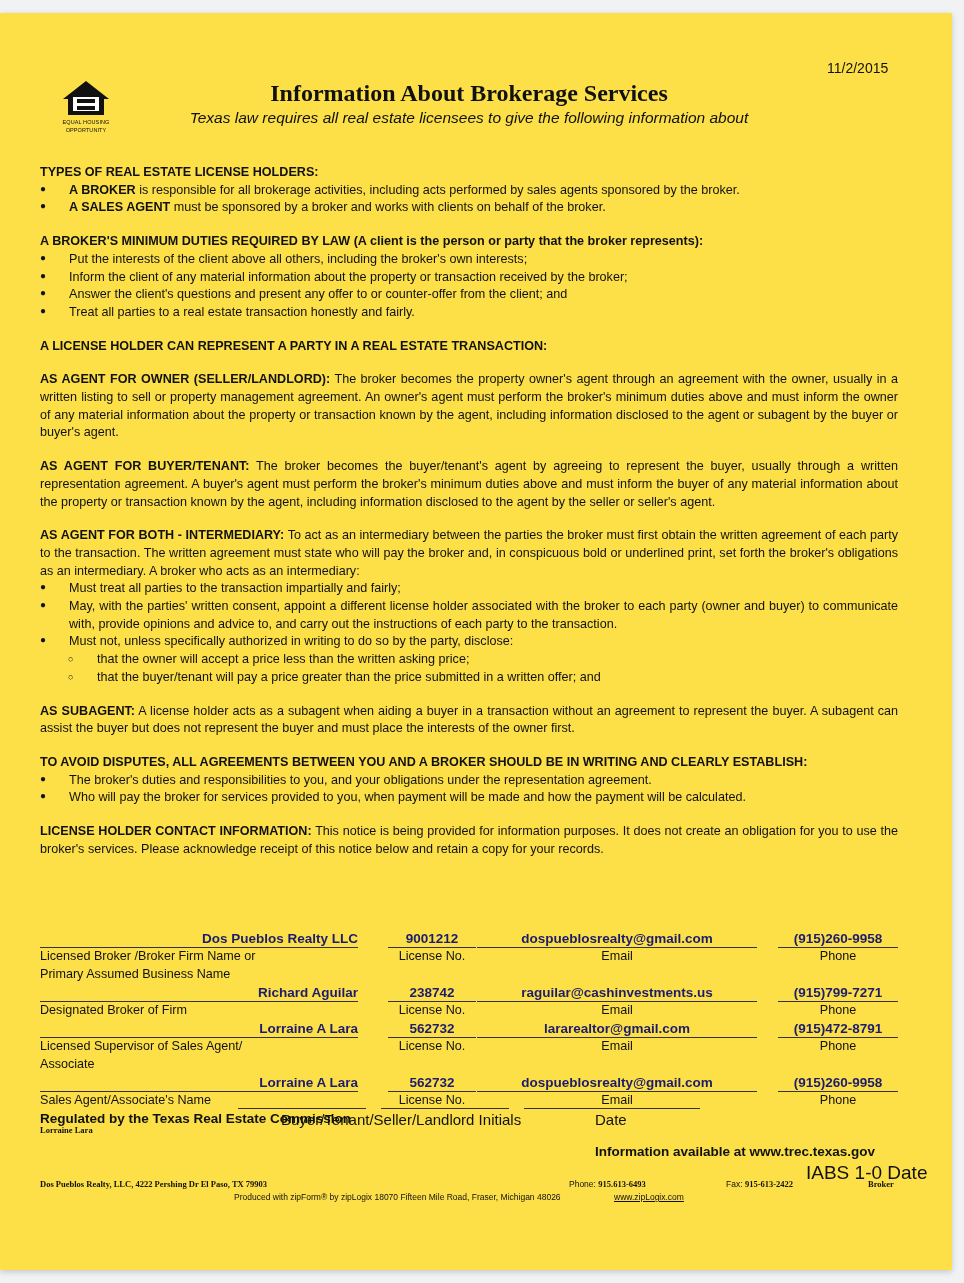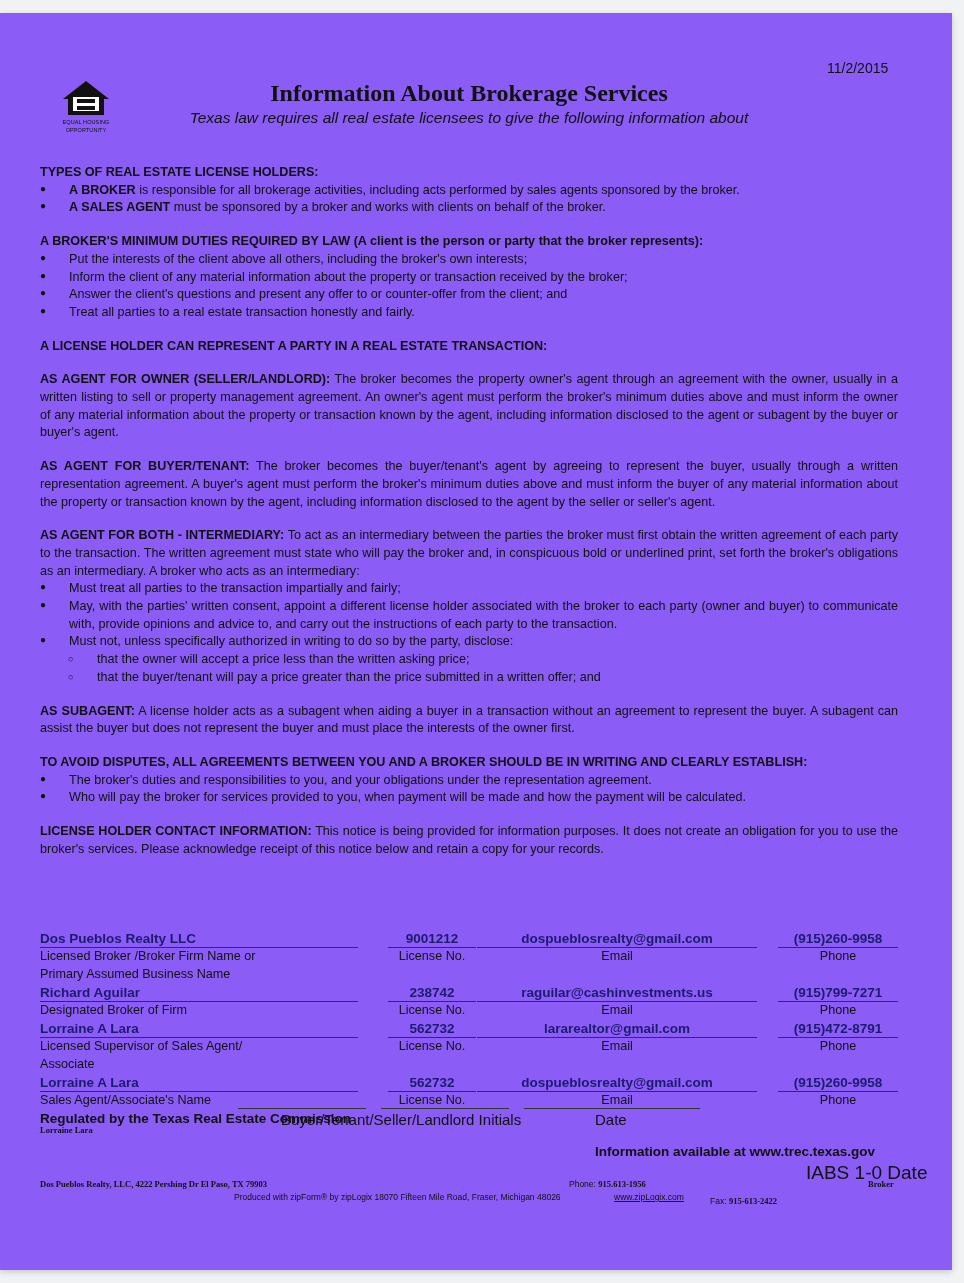--- a/index.html
+++ b/index.html
@@ -1,21 +1,21 @@
 <!DOCTYPE html>
 <html><head>
 <meta charset="utf-8">
 <style>
   html, body { margin:0; padding:0; }
   body {
     width:964px; height:1283px; background:#f1f2f4; position:relative; overflow:hidden;
     font-family:"Liberation Sans", sans-serif; color:#111;
   }
   .page {
-    position:absolute; left:0; top:13px; width:952px; height:1257px; background:#8b5cf6;
+    position:absolute; left:0; top:13px; width:952px; height:1257px; background:#fde047;
     box-shadow:0 2px 6px rgba(0,0,0,0.18);
   }
   .abs { position:absolute; }
   .date { left:827px; top:47px; font-size:14px; }
   .eho { left:58px; top:66px; width:56px; text-align:center; }
   .eho svg { display:block; margin:0 auto; }
   .eho-text { font-size:5.5px; line-height:6px; letter-spacing:0.1px; margin-top:2px; }
   .title { left:0; width:938px; top:67px; text-align:center; font-family:"Liberation Serif", serif; font-weight:bold; font-size:24px; }
   .subtitle { left:0; width:938px; top:95px; text-align:center; font-style:italic; font-size:15.5px; line-height:19px; }
   .content { left:40px; top:151px; width:858px; font-size:12.6px; line-height:17.7px; }
@@ -25,21 +25,21 @@
   .just { text-align:justify; }
   ul.b { list-style:none; margin:0; padding:0; }
   ul.b li { position:relative; padding-left:29px; text-align:justify; }
   ul.b li::before { content:"\25CF"; position:absolute; left:0; top:-2px; font-size:10px; }
   ul.c { list-style:none; margin:0; padding:0; }
   ul.c li { position:relative; padding-left:57px; text-align:justify; }
   ul.c li::before { content:"\25CB"; position:absolute; left:28px; top:0; font-size:9px; }
   .contacts { left:40px; top:917px; width:858px; font-size:12.6px; }
   .crow { position:relative; height:18px; }
   .cell { position:absolute; top:0; }
-  .val { color:#1c1c6e; font-weight:bold; font-size:13.5px; border-bottom:1.5px solid #333; height:17px; line-height:17px; }
+  .val { color:#1c1c6e; font-weight:bold; font-size:13.5px; border-bottom:1.5px solid #333; height:17px; line-height:17px;text-align:right; }
   .lbl { font-size:12.6px; line-height:17.5px; }
   .c1 { left:0; width:318px; }
   .c2 { left:348px; width:88px; text-align:center; }
   .c3 { left:437px; width:280px; text-align:center; }
   .c4 { left:738px; width:120px; text-align:center; }
   .sigline { height:1px; background:#333; position:absolute; }
   .siglbl { font-size:15px; }
   .footer-bold { font-weight:bold; font-size:13.5px; }
   .small-serif { font-family:"Liberation Serif", serif; font-weight:bold; font-size:8.5px; }
   .small-sans { font-size:8.5px; }
@@ -184,23 +184,23 @@
   <div class="sigline" style="left:524px; top:1095px; width:176px;"></div>
   <div class="abs siglbl" style="left:281px; top:1098px;">Buyer/Tenant/Seller/Landlord Initials</div>
   <div class="abs siglbl" style="left:595px; top:1098px;">Date</div>
 
   <div class="abs footer-bold" style="left:40px; top:1098px;">Regulated by the Texas Real Estate  Commission</div>
   <div class="abs footer-bold" style="left:595px; top:1131px;">Information available at www.trec.texas.gov</div>
   <div class="abs" style="left:806px; top:1149px; font-size:19px;">IABS 1-0 Date</div>
 
   <div class="abs small-serif" style="left:40px; top:1166px;">Dos Pueblos Realty, LLC, 4222 Pershing Dr El Paso, TX 79903</div>
   <div class="abs small-sans" style="left:569px; top:1166px;">
-    <span>Phone:</span> <span class="small-serif">915.613-1956</span>
-  </div>
-  <div class="abs small-sans" style="left:710px; top:1166px;margin-top:17px;">
+    <span>Phone:</span> <span class="small-serif">915.613-6493</span>
+  </div>
+  <div class="abs small-sans" style="left:726px; top:1166px;">
     <span>Fax:</span> <span class="small-serif">915-613-2422</span>
   </div>
   <div class="abs small-serif" style="left:868px; top:1166px;text-align:center;">Broker</div>
 
   <div class="abs small-serif" style="left:40px; top:1112px;">Lorraine Lara</div>
   <div class="abs small-sans" style="left:234px; top:1179px;">Produced with zipForm® by zipLogix  18070 Fifteen Mile Road, Fraser, Michigan 48026</div>
   <div class="abs small-sans" style="left:614px; top:1179px; text-decoration:underline;">www.zipLogix.com</div>
 </div>
 
 </body></html>

